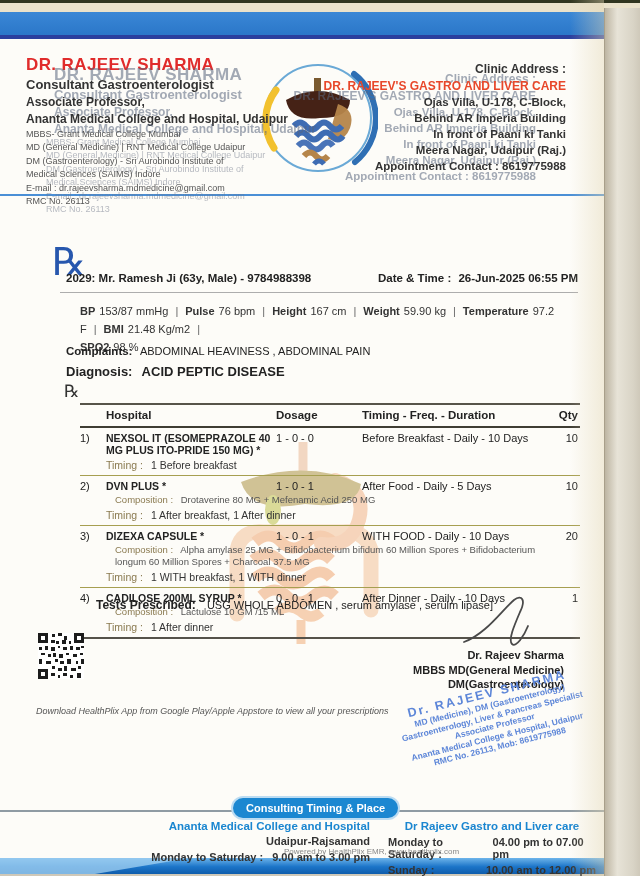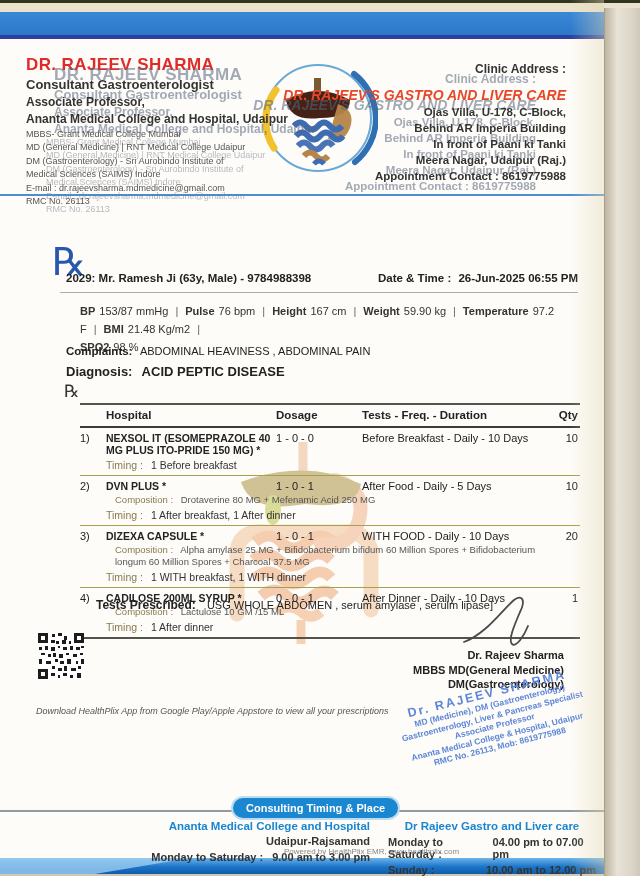--- a/index.html
+++ b/index.html
@@ -24,21 +24,21 @@
   .gh-sm::after { left:20px; top:8px; color:rgba(112,120,138,.5); }
   .ghr::after { left:auto; right:30px; top:10px; }
   .lh-left { position:absolute; left:26px; top:55px; z-index:2; }
   .doc-name { font-size:17px; font-weight:800; letter-spacing:.4px; color:#e02b2b; }
   .doc-t1 { font-size:13px; font-weight:bold; color:#333; margin-top:2px; }
   .doc-t2 { font-size:12px; font-weight:bold; color:#333; margin-top:3px; }
   .doc-q  { font-size:9px; color:#555; margin-top:2.5px; line-height:11px; }
   .doc-q:first-of-type { margin-top:6px; }
   .lh-right { position:absolute; right:74px; top:62px; text-align:right; z-index:2; }
   .cl-label { font-size:12px; font-weight:bold; color:#333; }
-  .cl-name  { font-size:14px; font-weight:800; color:#e8472a; margin-top:11px;font-style:italic; }
+  .cl-name  { font-size:12px; font-weight:800; color:#e8472a; margin-top:3px; }
   .cl-line  { font-size:11.5px; font-weight:bold; color:#333; margin-top:3px; line-height:13px; }
   .logo { position:absolute; left:258px; top:56px; width:120px; height:126px; z-index:1; }
   .lh-rule { position:absolute; left:0; top:194px; width:604px; height:2px; background:#4a8fd6; }
   
   .rx-big { position:absolute; left:52px; top:240px; font-family:"DejaVu Sans",sans-serif; font-size:38px; color:#2757ae; z-index:1; }
   .pt-row { position:absolute; left:66px; top:272px; width:512px; display:flex; justify-content:space-between; font-size:11.5px; font-weight:bold; color:#222; z-index:1;}
   .pt-date span { margin-left:4px; }
   .pt-divider { position:absolute; left:60px; top:292px; width:518px; height:1px; background:#adadad; }
   .vitals { position:absolute; left:80px; top:302px; width:520px; font-size:11px; color:#333; line-height:18px; z-index:1;}
   .vl { font-weight:bold; margin-right:4px; }
@@ -178,21 +178,21 @@
     <span class="lab">Diagnosis:</span>
     <span>ACID PEPTIC DISEASE</span>
   </div>
   <div class="rx-small">℞</div>
 
   <div class="tbl">
     <div class="tbl-head">
       <span class="c-num"></span>
       <span class="c-name">Hospital</span>
       <span class="c-dos">Dosage</span>
-      <span class="c-tim">Tests - Freq. - Duration</span>
+      <span class="c-tim">Timing - Freq. - Duration</span>
       <span class="c-qty">Qty</span>
     </div>
 
     <div class="rx-row">
       <div class="r-main">
         <span class="c-num">1)</span>
         <span class="c-name">NEXSOL IT (ESOMEPRAZOLE 40 MG PLUS ITO-PRIDE 150 MG) *</span>
         <span class="c-dos">1 - 0 - 0</span>
         <span class="c-tim">Before Breakfast - Daily - 10 Days</span>
         <span class="c-qty">10</span>

